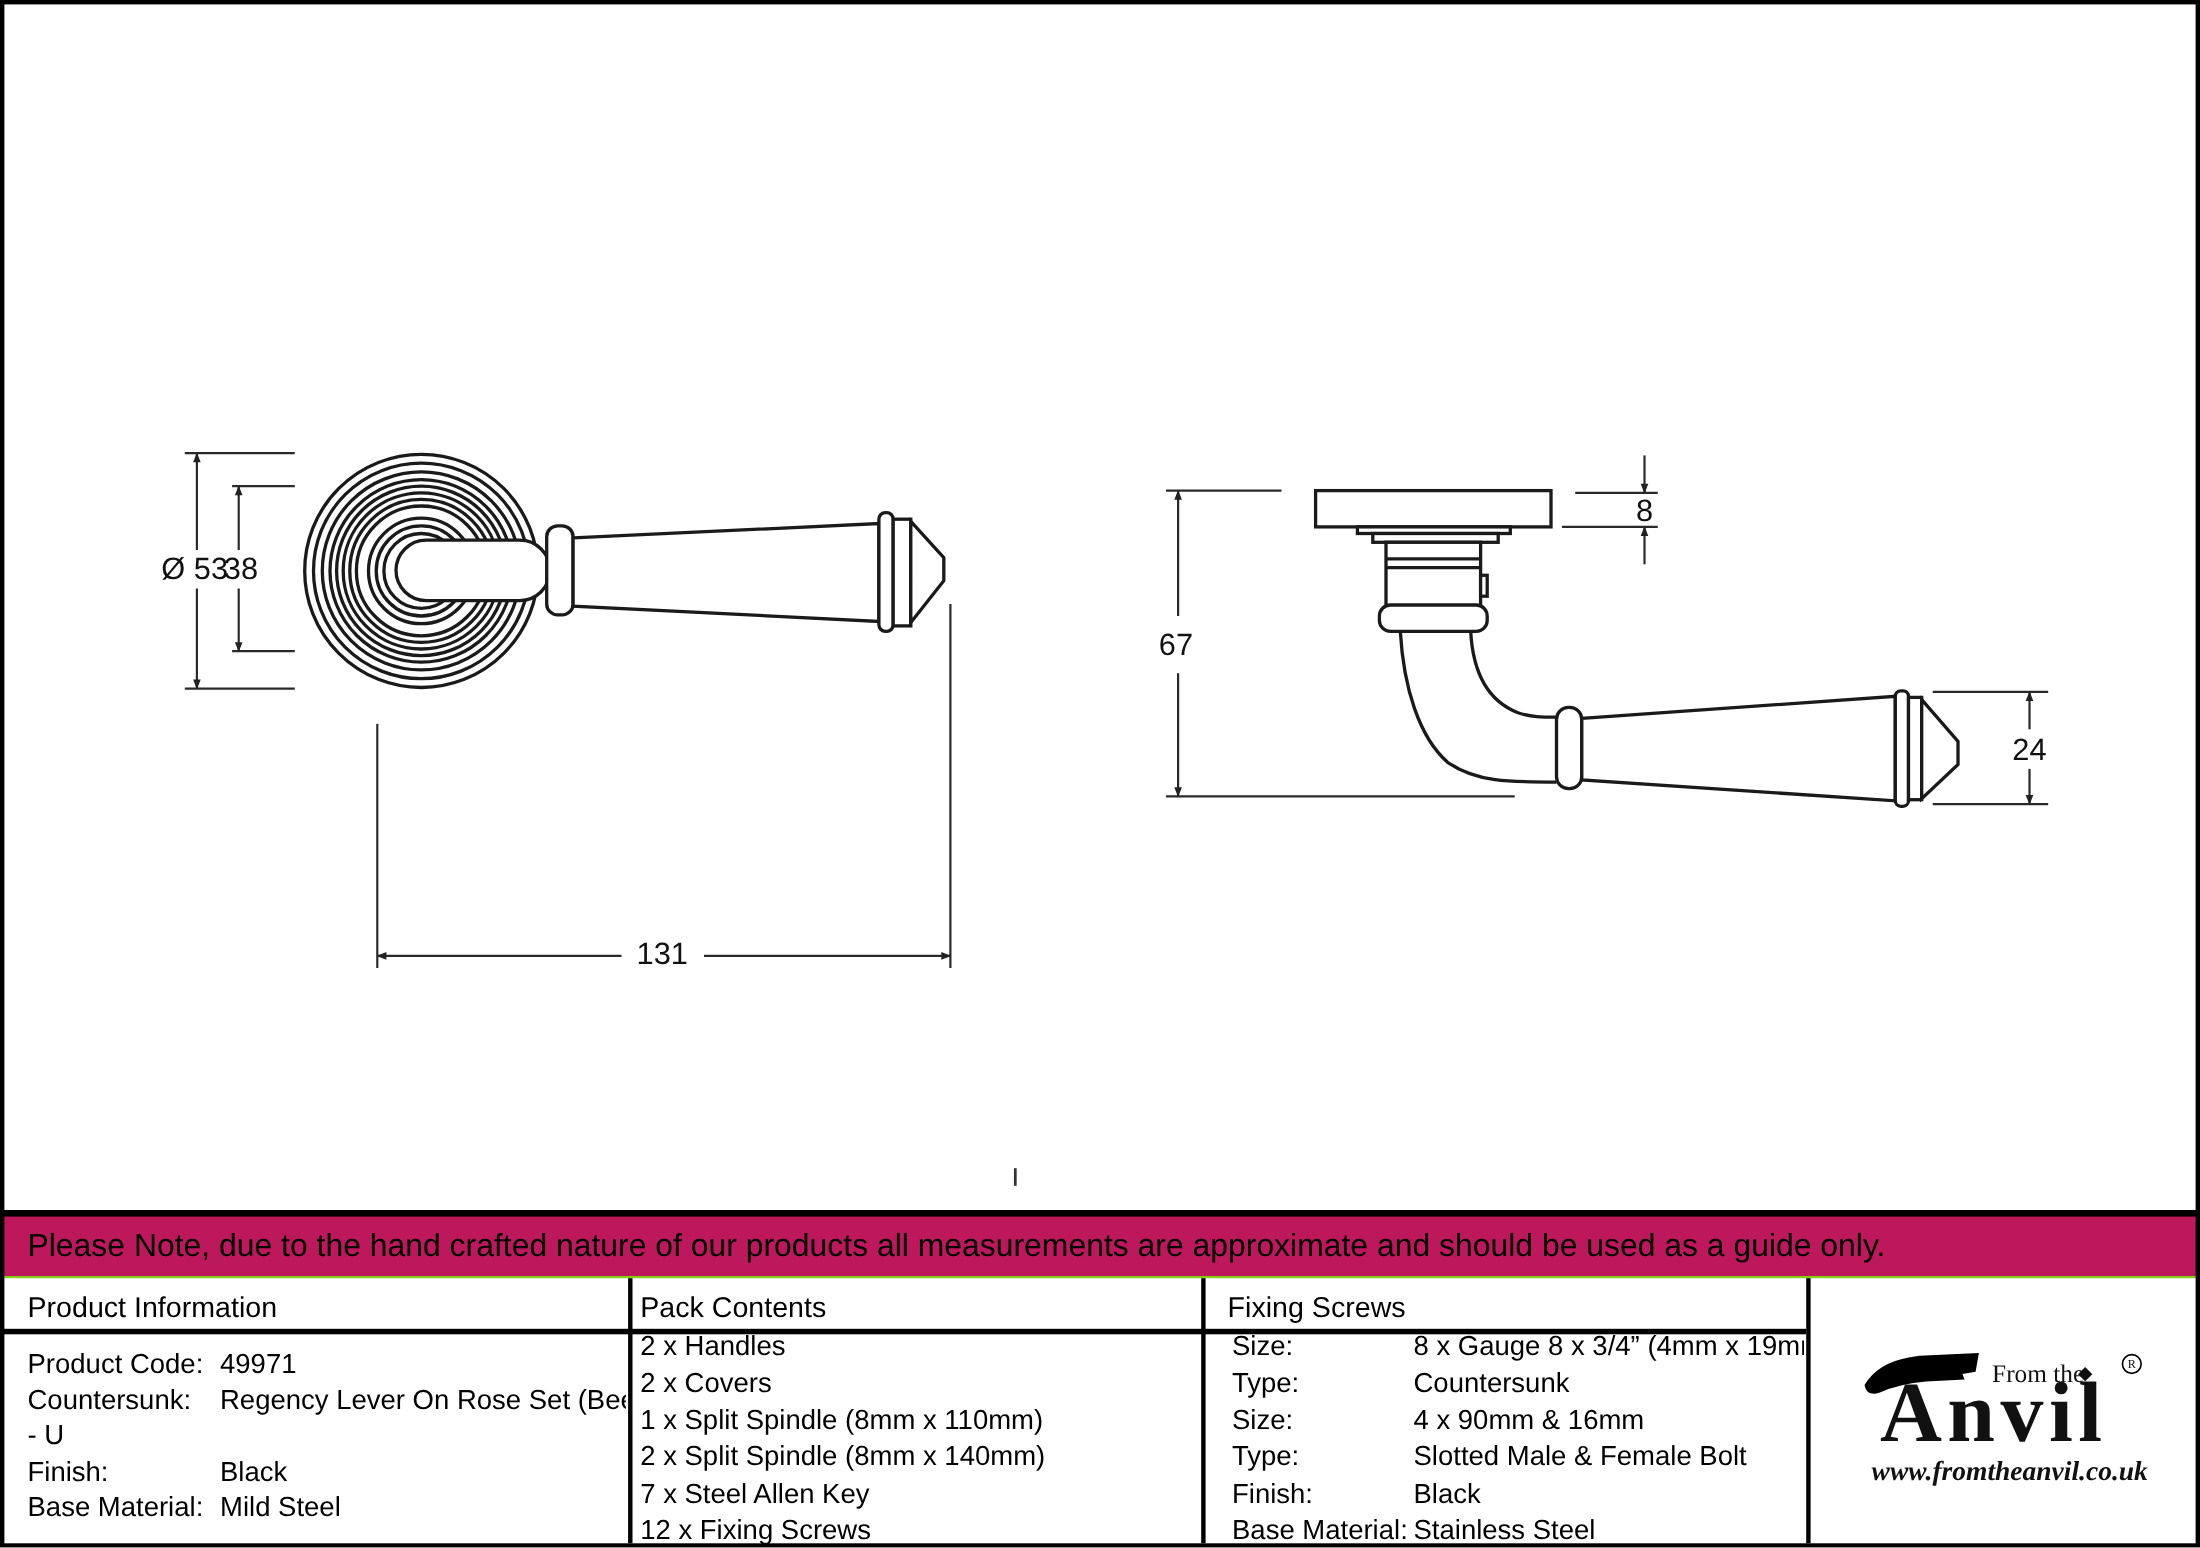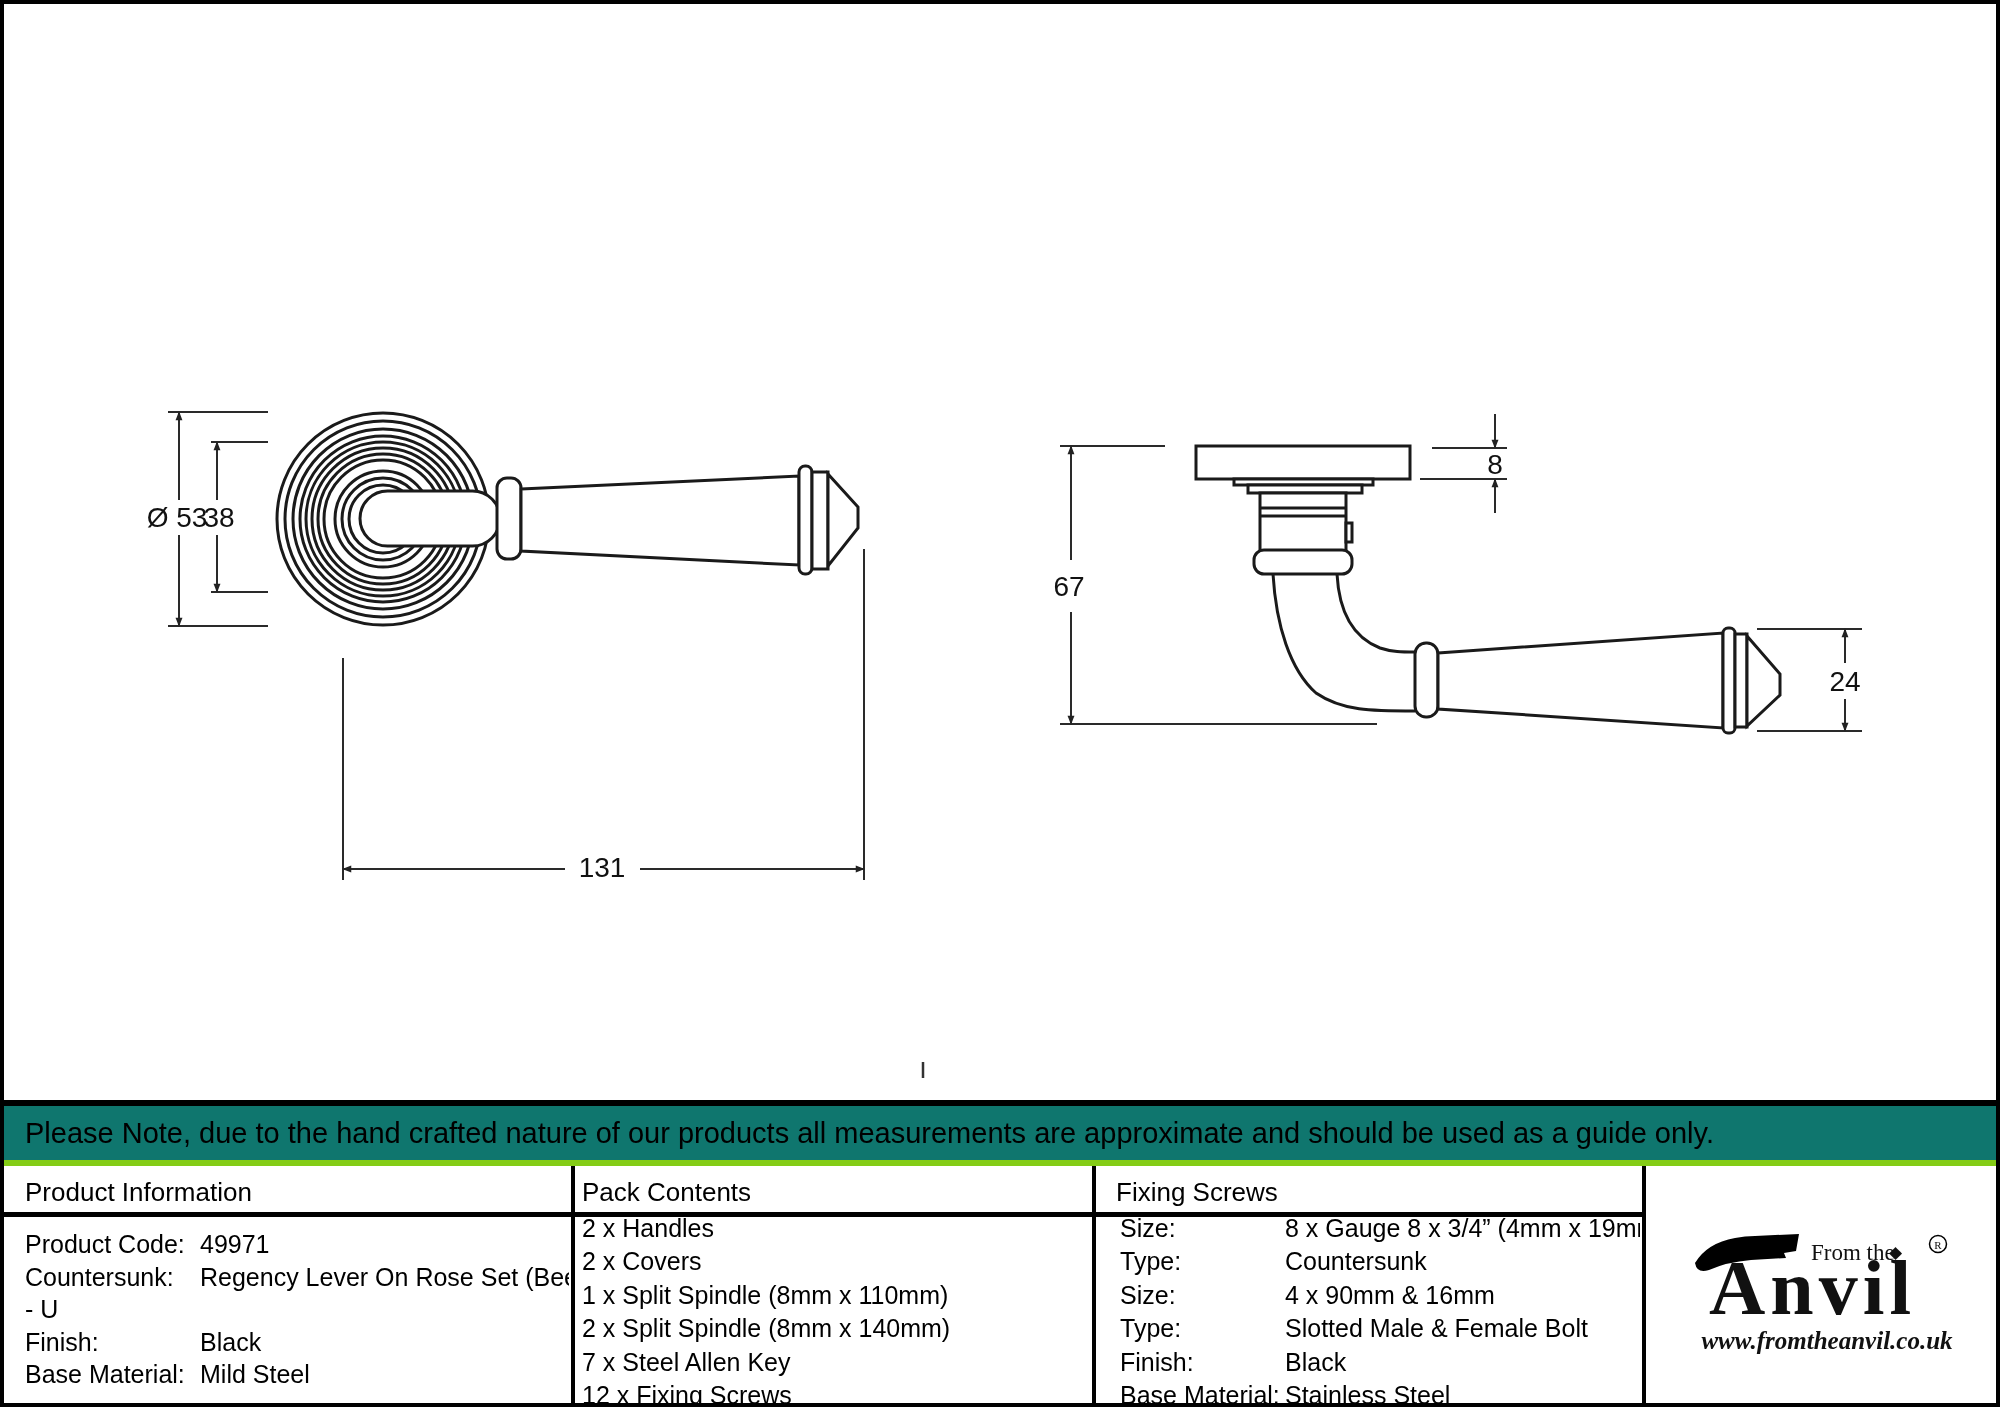--- a/index.html
+++ b/index.html
@@ -3,23 +3,23 @@
 <meta charset="utf-8">
 <style>
   html,body{margin:0;padding:0;background:#fff;}
   .page{position:relative;width:2000px;height:1407px;background:#fff;
         font-family:"Liberation Sans",sans-serif;color:#000;overflow:hidden;}
   .page-border{position:absolute;inset:0;border:4px solid #000;pointer-events:none;z-index:40;}
   svg text{font-family:"Liberation Sans",sans-serif;fill:#111;}
   .drawing{position:absolute;top:0;left:0;}
   .note-row{position:absolute;top:1100px;left:0;width:2000px;height:60px;
             border-top:6px solid #000;box-sizing:border-box;display:flex;align-items:center;
-            padding-left:25px;font-size:29px;background:#0f766e;}
+            padding-left:25px;font-size:29px;background:#be185d;}
   .spec-table{position:absolute;top:1160px;left:0;width:2000px;height:247px;
-              border-top:6px solid #84cc16;box-sizing:border-box;background:#fff;}
+              border-top:2px solid #84cc16;box-sizing:border-box;background:#fff;}
   .vline{position:absolute;top:0;width:4px;height:241px;background:#000;}
   .hdr{position:absolute;top:6px;height:40px;display:flex;align-items:center;font-size:26px;}
   .hdr-underline{position:absolute;top:46px;left:0;width:1642px;height:5px;background:#000;}
   .cellbody{position:absolute;font-size:25px;line-height:32.5px;overflow:hidden;}
   .cellbody.c2{line-height:33.4px;}
   .cellbody.c3{line-height:33.4px;}
   .row{white-space:nowrap;}
   .lbl{display:inline-block;width:175px;}
   .c3 .lbl{width:165px;}
   .logo-svg{position:absolute;left:1685px;top:62px;}

